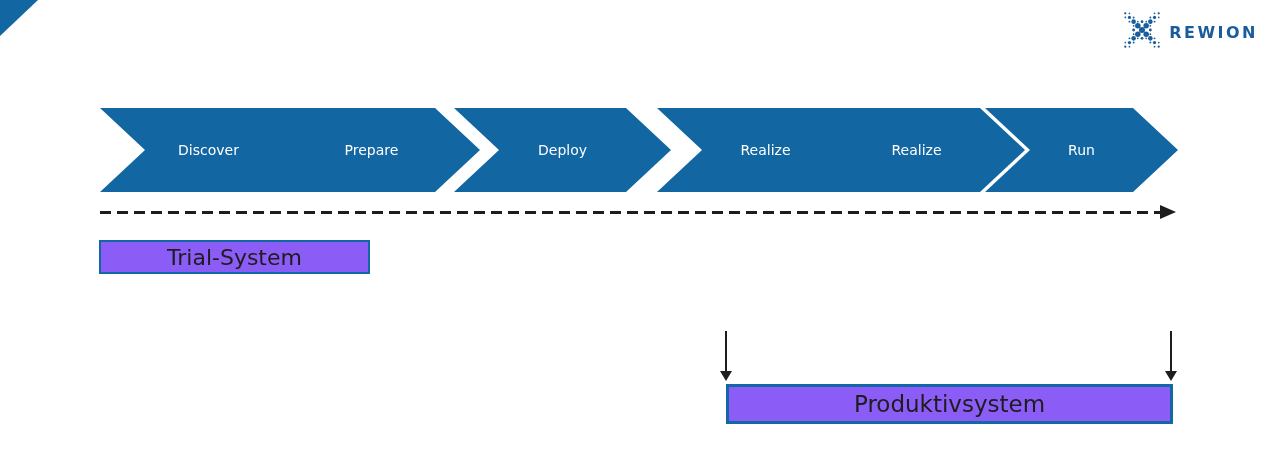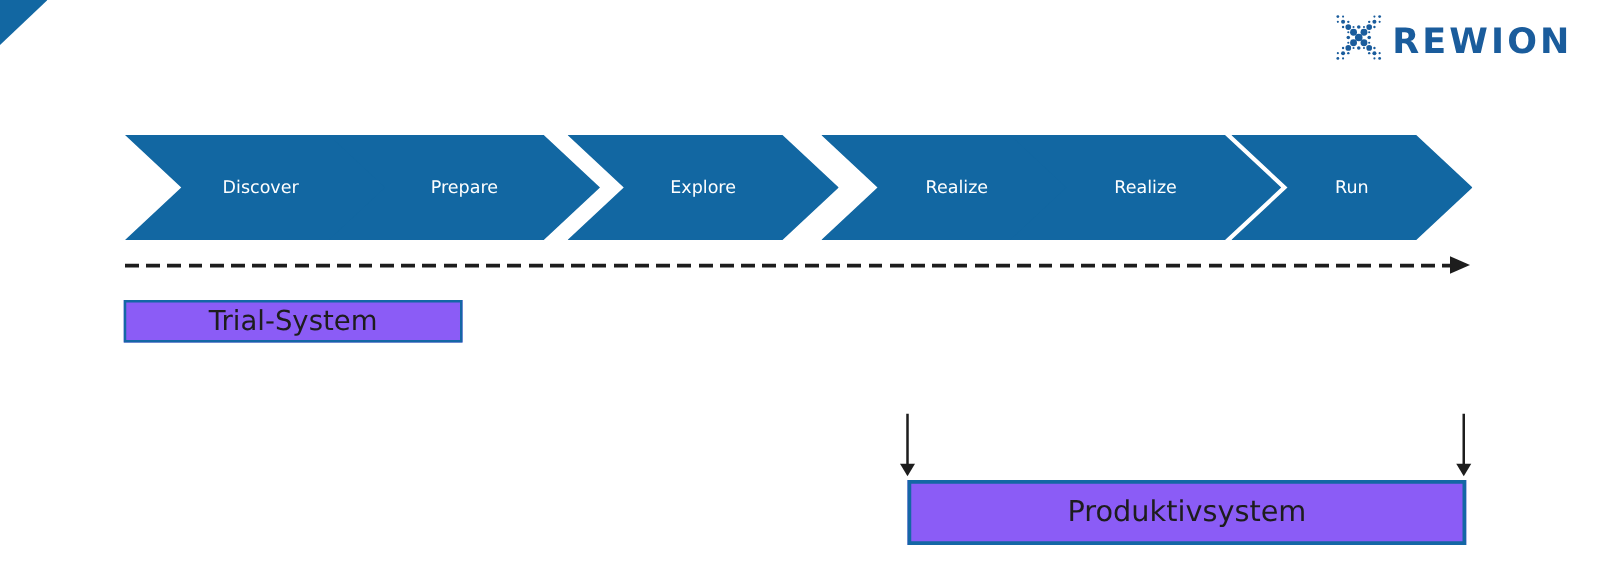--- a/index.html
+++ b/index.html
@@ -15,21 +15,21 @@
   .corner-triangle {
     position: absolute; left: 0; top: 0;
     width: 38px; height: 36px;
     background: #1267A2;
     clip-path: polygon(0 0, 100% 0, 0 100%);
   }
 
   
   .logo { position: absolute; top: 11px; right: 22px; display: flex; align-items: center; gap: 8px; }
   .logo-text {
-    color: #1A5C9C; font-size: 28px; font-weight: bold;
+    color: #1A5C9C; font-size: 16px; font-weight: bold;
     letter-spacing: 2.5px;
   }
 
   
   .chevron-row { position: absolute; left: 100px; top: 108px; height: 84px; }
   .chevron {
     position: absolute; top: 0; height: 84px; width: 222px;
     background: #1267A2;
     clip-path: polygon(0 0, 172px 0, 217px 50%, 172px 100%, 0 100%, 45px 50%);
     display: flex; align-items: center; justify-content: center;
@@ -59,21 +59,21 @@
 
   
   .sysbox {
     position: absolute; background: #8b5cf6;
     display: flex; align-items: center; justify-content: center;
     box-sizing: border-box;
     color: #1d1d1d; font-size: 22px; white-space: nowrap;
   }
   .box-trial  { left: 99px;  top: 240px; width: 271px; height: 34px; border: 2px solid #1467A5; }
   .box-devqa  { left: 366px; top: 291px; width: 806px; height: 36px; border: 2px solid #1467A5; }
-  .box-prod   { left: 726px; top: 384px; width: 447px; height: 52px; border: 3px solid #1467A5; font-size: 23px; }
+  .box-prod   { left: 726px; top: 384px; width: 447px; height: 40px; border: 3px solid #1467A5; font-size: 23px; }
 
   
   .varrow-line {
     position: absolute; width: 2px; height: 42px; top: 331px;
     background: #1d1d1d;
   }
   .varrow-head {
     position: absolute; top: 371px;
     width: 0; height: 0;
     border-top: 10px solid #1d1d1d;
@@ -146,21 +146,21 @@
   </div>
 
   <div class="chevron-row">
     <div class="chevron" style="left:0">
         <span class="chevron-label">Discover</span>
       </div>
     <div class="chevron" style="left:163px">
         <span class="chevron-label">Prepare</span>
       </div>
     <div class="chevron" style="left:354px">
-        <span class="chevron-label">Explore</span>
+        <span class="chevron-label">Deploy</span>
       </div>
     <div class="chevron" style="left:557px">
         <span class="chevron-label">Realize</span>
       </div>
     <div class="chevron" style="left:708px">
         <span class="chevron-label">Realize</span>
       </div>
     <div class="chevron last" style="left:885px">
         <span class="chevron-label">Run</span>
       </div>

